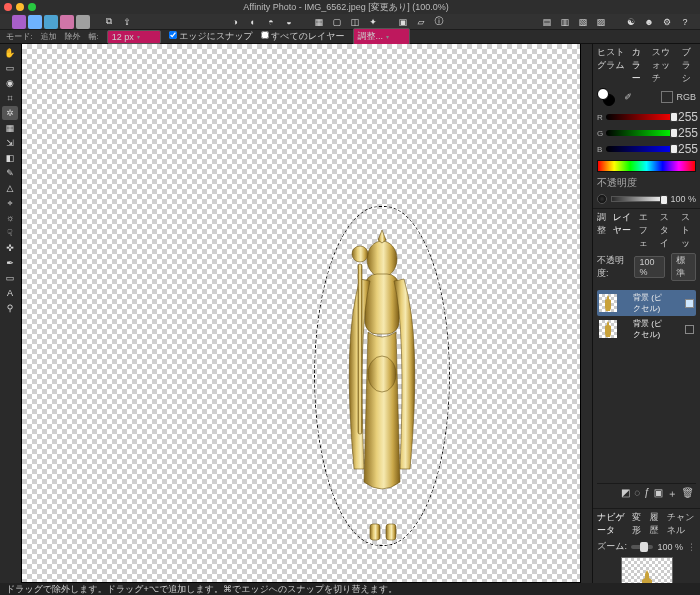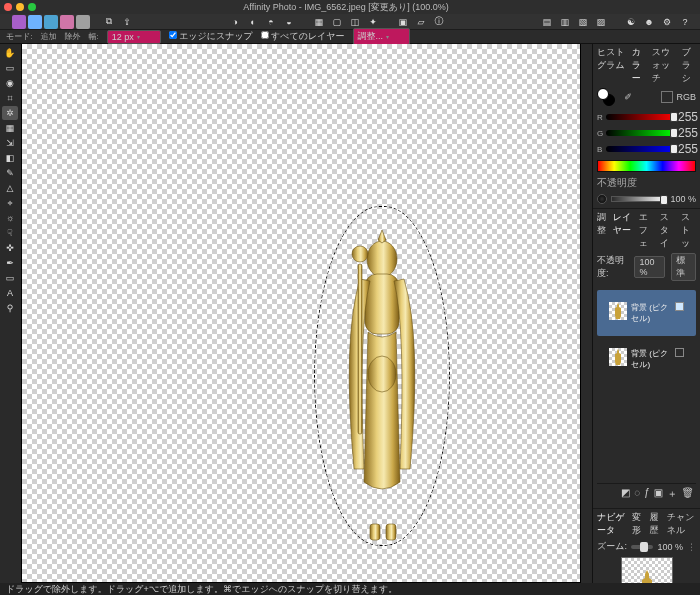--- a/index.html
+++ b/index.html
@@ -75,21 +75,21 @@
   .knob{position:absolute;right:-3px;top:-2px;width:8px;height:10px;background:#eee;border:1px solid #333;border-radius:2px}
   .huestrip{height:12px;margin-top:4px;background:linear-gradient(to right,red,yellow,lime,cyan,blue,magenta,red);border:1px solid #111}
   .opacityrow{display:flex;align-items:center;gap:4px;margin-top:4px}
   .opacityrow .lbl{font-size:10px;color:#aaa}
   .opacityrow .obar{flex:1;height:6px;background:linear-gradient(to right,transparent,#fff);border:1px solid #555;position:relative}
   .opacityrow .obar:before{content:"";position:absolute;inset:0;background:repeating-conic-gradient(#666 0 25%,#444 0 50%) 0 0/6px 6px;z-index:-1}
   .noisehint{width:10px;height:10px;border-radius:50%;background:radial-gradient(#333,#000);border:1px solid #555}
   
   .layerpanel .row{display:flex;align-items:center;gap:6px;margin-bottom:9px}
   .layerpanel .dd{background:#3a3a3a;border:1px solid #555;padding:0 4px;font-size:8px;border-radius:2px}
-  .layer{display:flex;align-items:flex-start;gap:4px;padding:12px;border-radius:2px}
+  .layer{display:flex;align-items:center;gap:16px;padding:2px;border-radius:2px}
   .layer.selected{background:#4a6a92}
   .thumb{width:18px;height:18px;background:#fff;
     background-image:linear-gradient(45deg,#ccc 25%,transparent 25%,transparent 75%,#ccc 75%),linear-gradient(45deg,#ccc 25%,transparent 25%,transparent 75%,#ccc 75%);
     background-size:6px 6px;background-position:0 0,3px 3px;
     display:flex;align-items:center;justify-content:center}
   .thumb svg{width:10px;height:16px}
   .layer .name{flex:1;font-size:8px;color:#eee}
   .layer .vis{width:9px;height:9px;border:1px solid #888}
   .layer.selected .vis{background:#dff}
   .layertools{display:flex;justify-content:flex-end;gap:4px;margin-top:auto;padding:3px 2px;color:#999;border-top:1px solid #1a1a1a}

